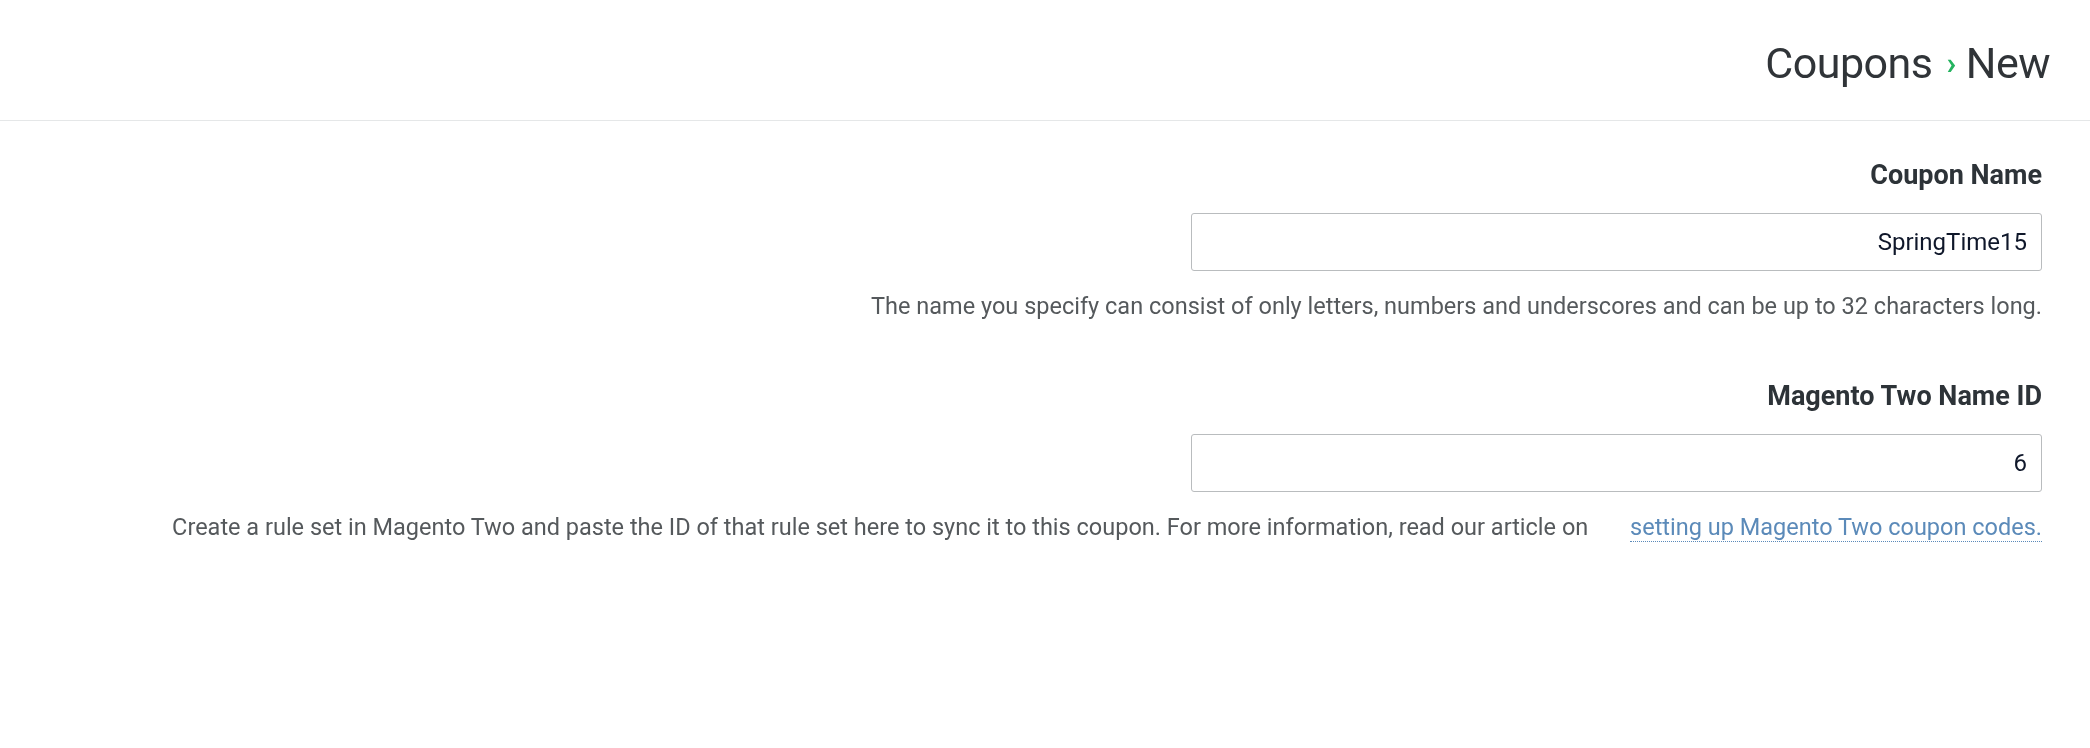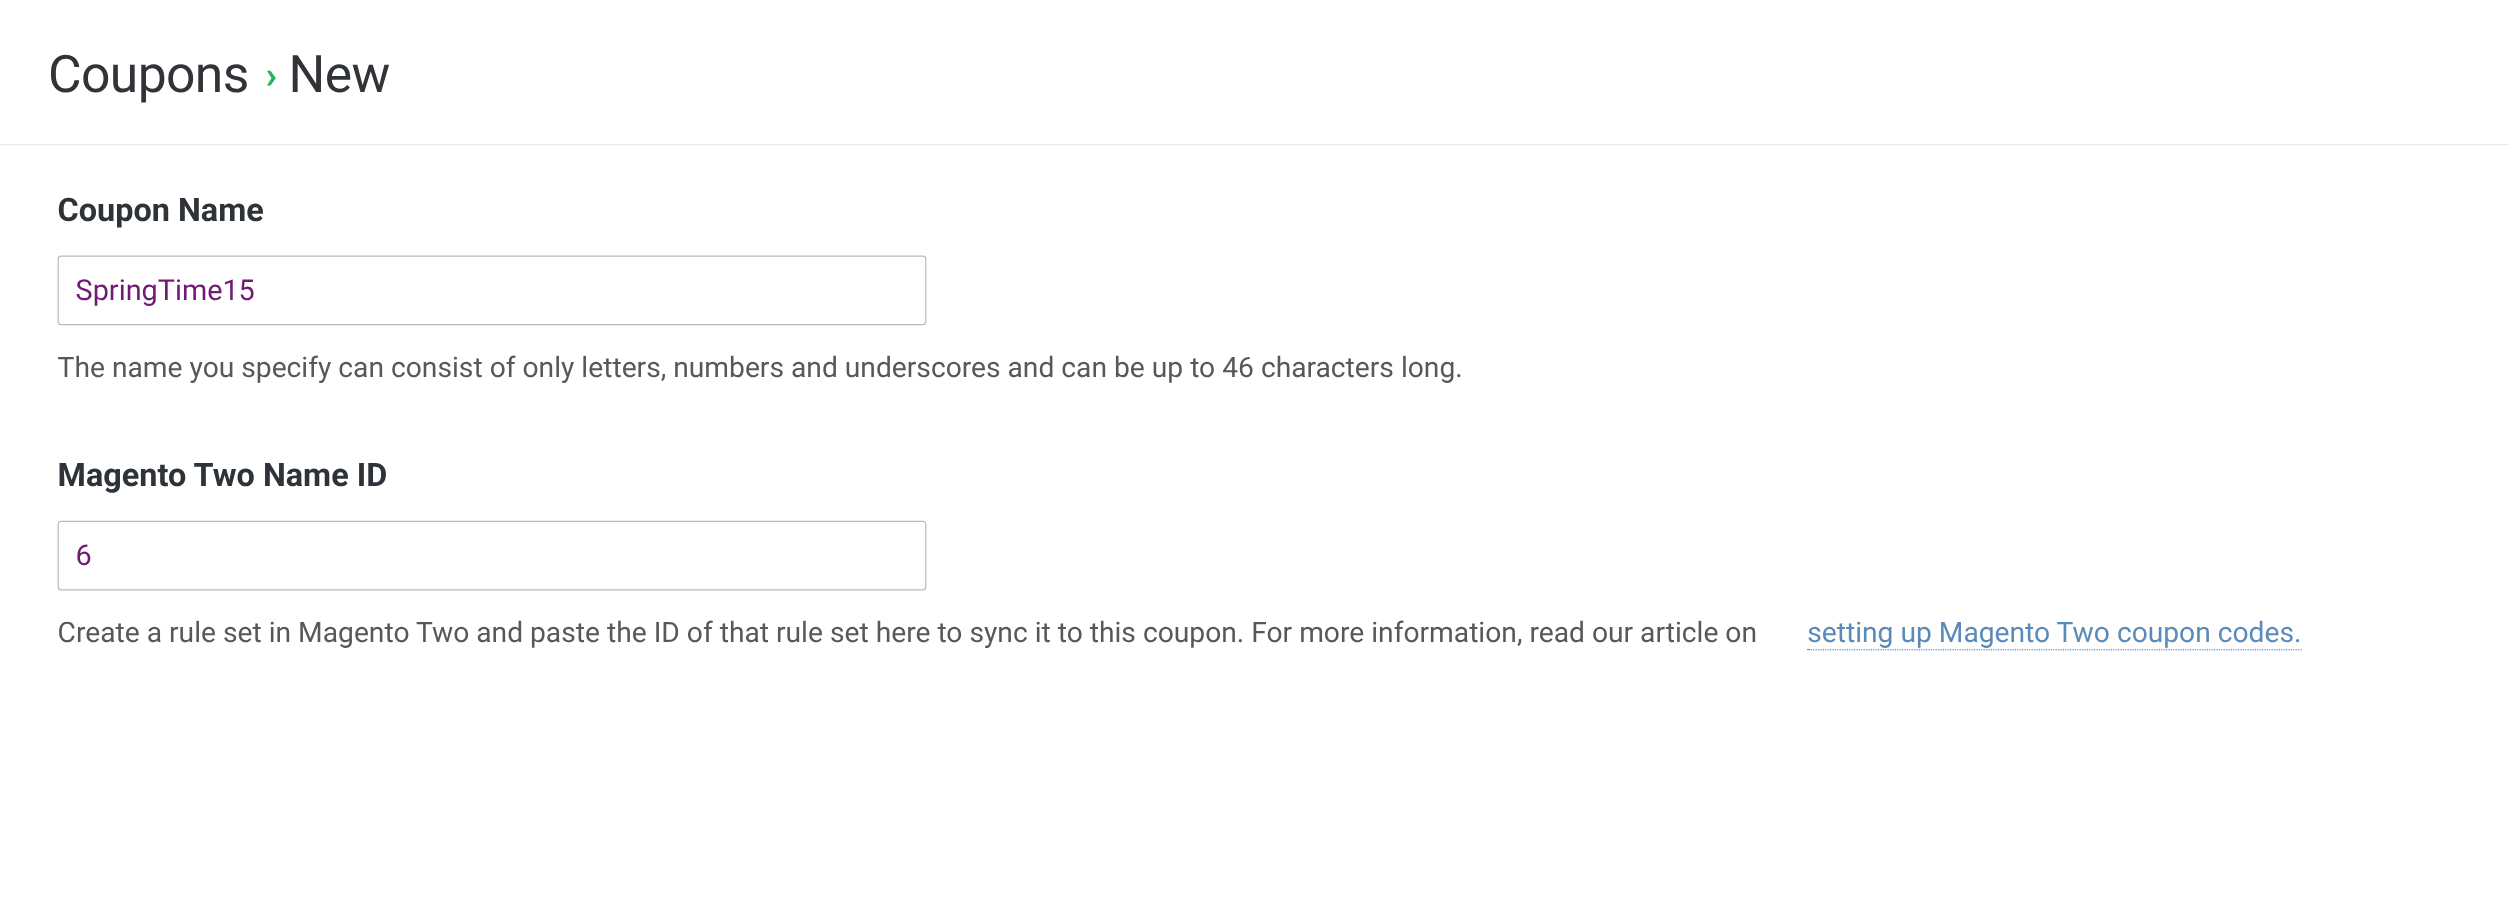--- a/index.html
+++ b/index.html
@@ -1,18 +1,19 @@
 <!DOCTYPE html>
 <html><head>
   <meta charset="utf-8">
   <style>
     * {
       margin: 0;
       padding: 0;
       box-sizing: border-box;
+      text-align: right;
     }
     
     body {
       font-family: -apple-system, BlinkMacSystemFont, "Segoe UI", Roboto, "Helvetica Neue", Arial, sans-serif;
       background: #ffffff;
       color: #2d3033;
     }
     
     .header {
       padding: 38px 40px 32px 40px;
@@ -45,24 +46,24 @@
     
     .form-label {
       display: block;
       font-size: 27px;
       font-weight: 700;
       color: #2d3338;
       margin-bottom: 22px;
     }
     
     .form-input {
-      width: 724px;
+      width: 851px;
       padding: 14px 14px;
       font-size: 24px;
-      color: #701a75;
+      color: #0f172a;
       background: #ffffff;
       border: 1px solid #b9bcbe;
       border-radius: 3px;
       font-family: inherit;
       outline: none;
     }
     
     .form-hint {
       font-size: 23.5px;
       color: #55595c;
@@ -85,21 +86,21 @@
   <h1 class="breadcrumb">
     <span>Coupons</span><span class="breadcrumb-chevron">›</span><span>New</span>
   </h1>
 </div>
 
 <div class="content">
 
   <div class="form-group">
     <label class="form-label">Coupon Name</label>
     <input type="text" class="form-input" value="SpringTime15" style="">
-    <p class="form-hint">The name you specify can consist of only letters, numbers and underscores and can be up to 46 characters long.</p>
+    <p class="form-hint">The name you specify can consist of only letters, numbers and underscores and can be up to 32 characters long.</p>
   </div>
 
   <div class="form-group">
     <label class="form-label">Magento Two Name ID</label>
     <input type="text" class="form-input" value="6" style="">
     <p class="form-hint">
       <span>Create a rule set in Magento Two and paste the ID of that rule set here to sync it to this coupon. For more information, read our article on </span><a href="#">setting up Magento Two coupon codes.</a>
     </p>
   </div>
 

